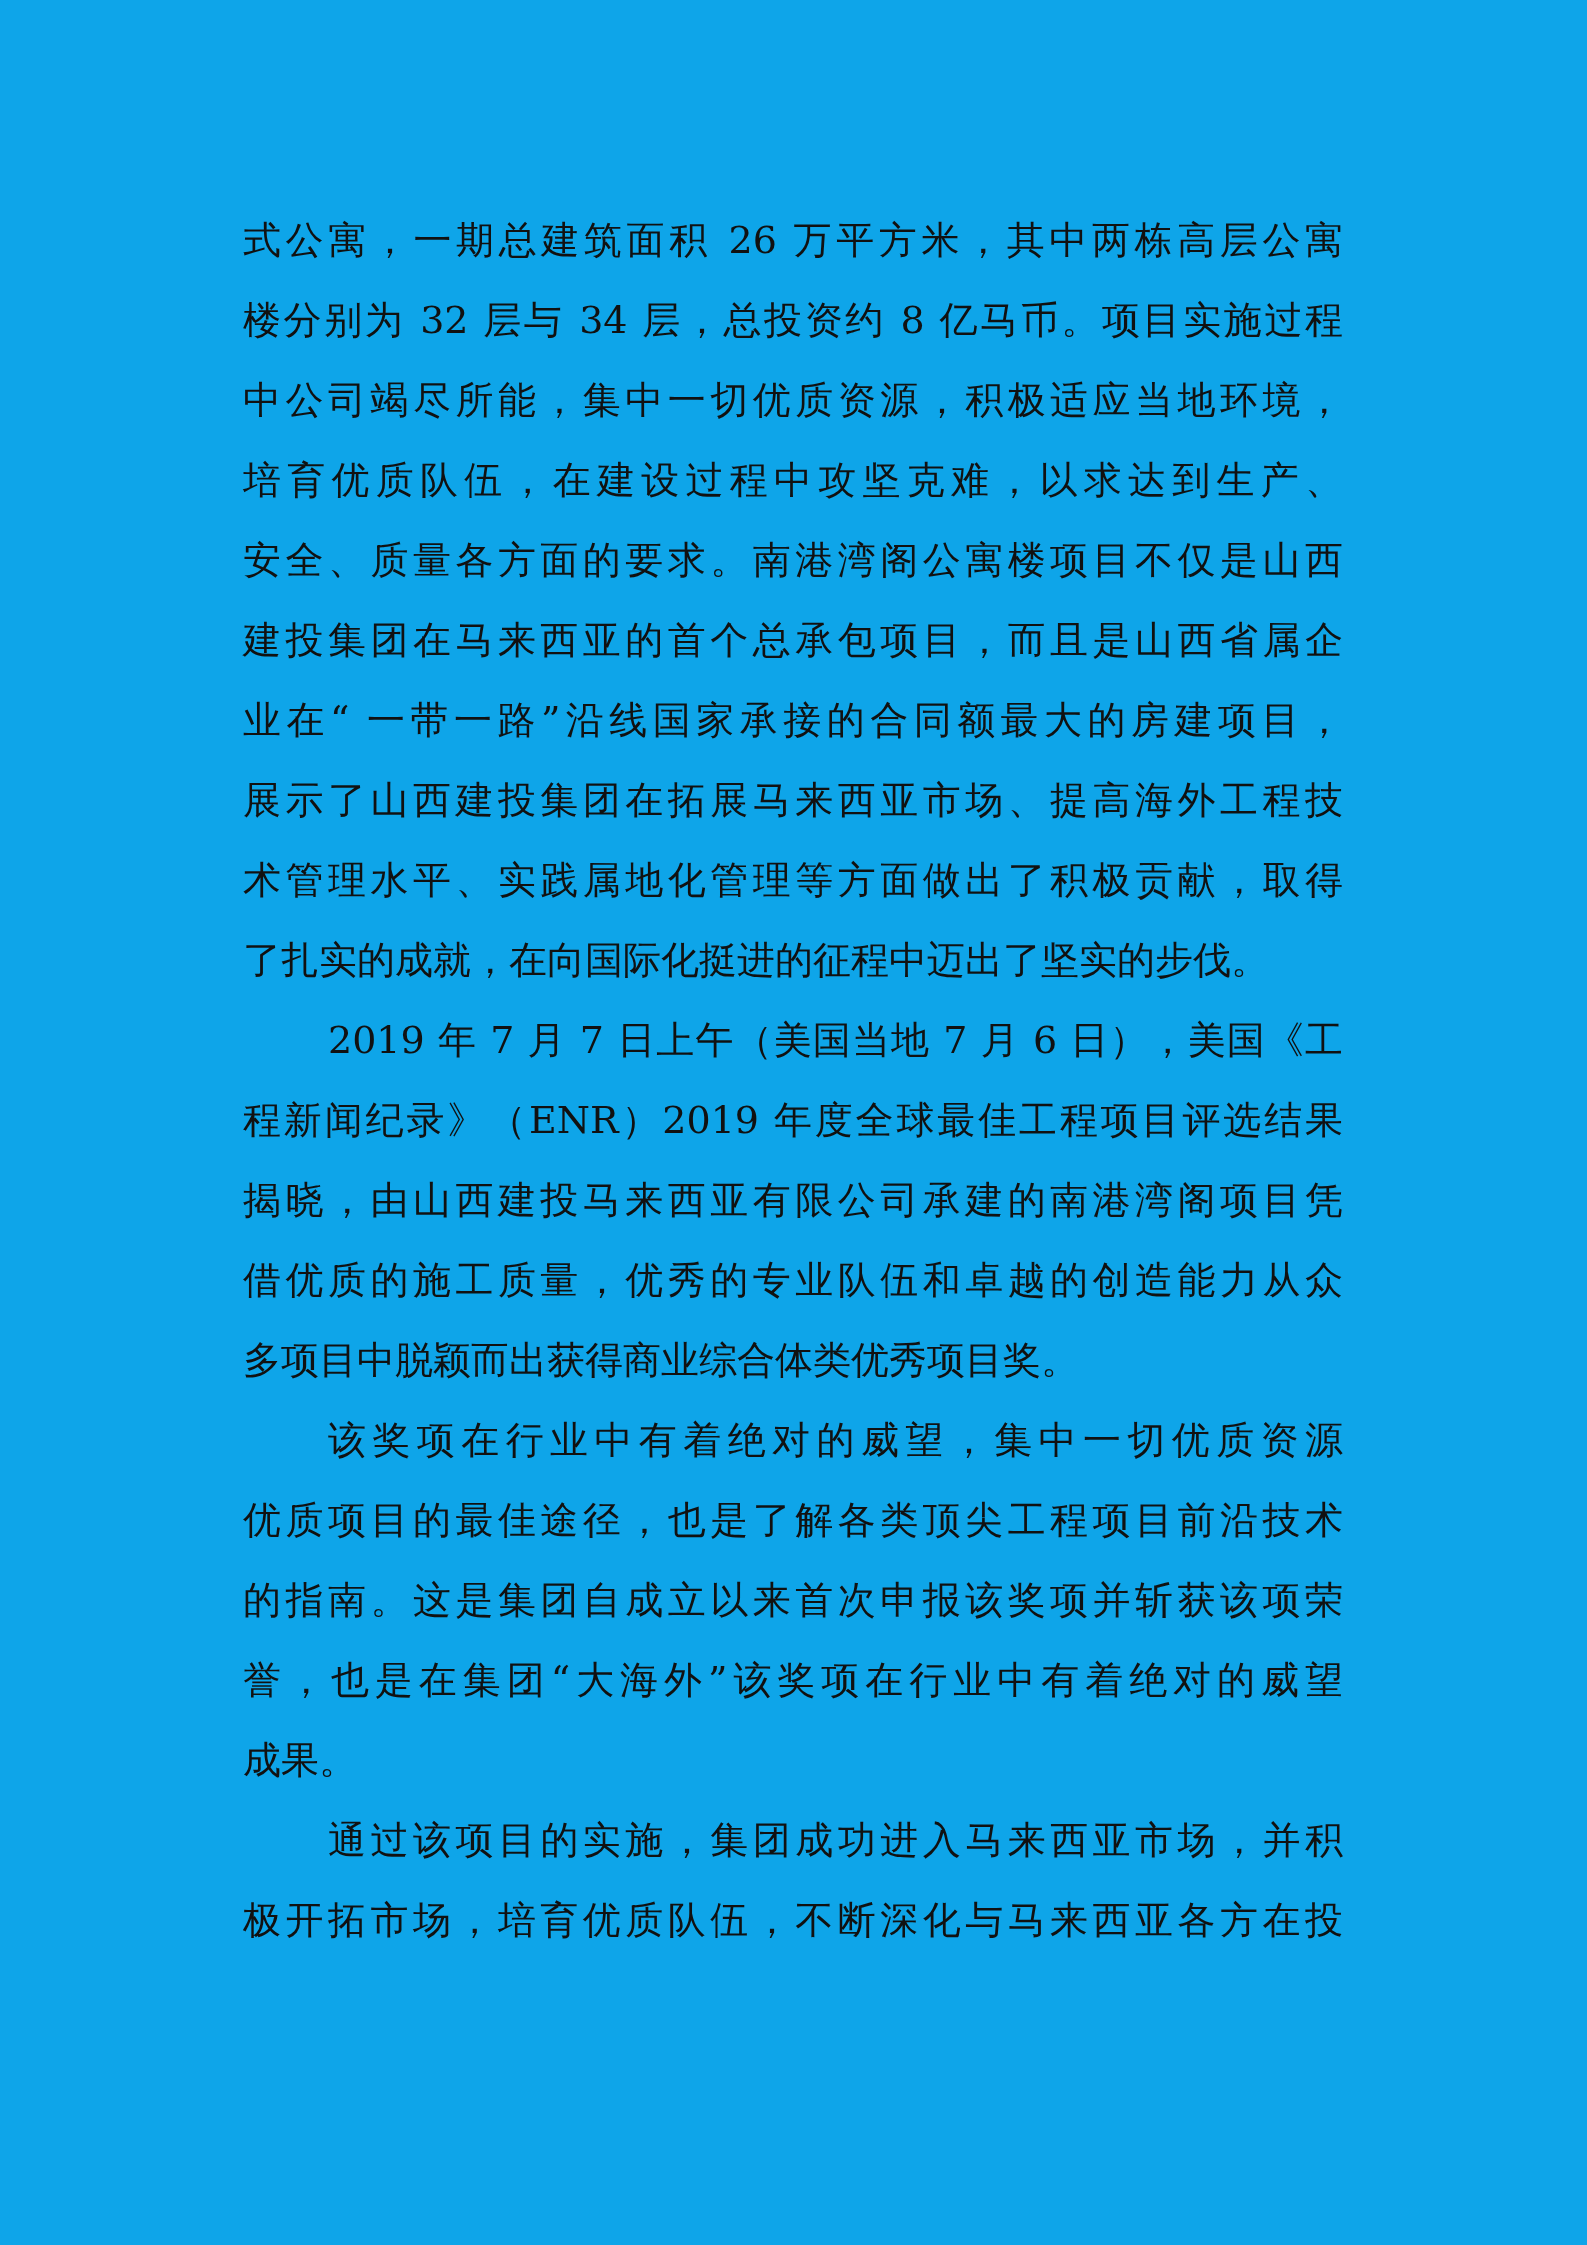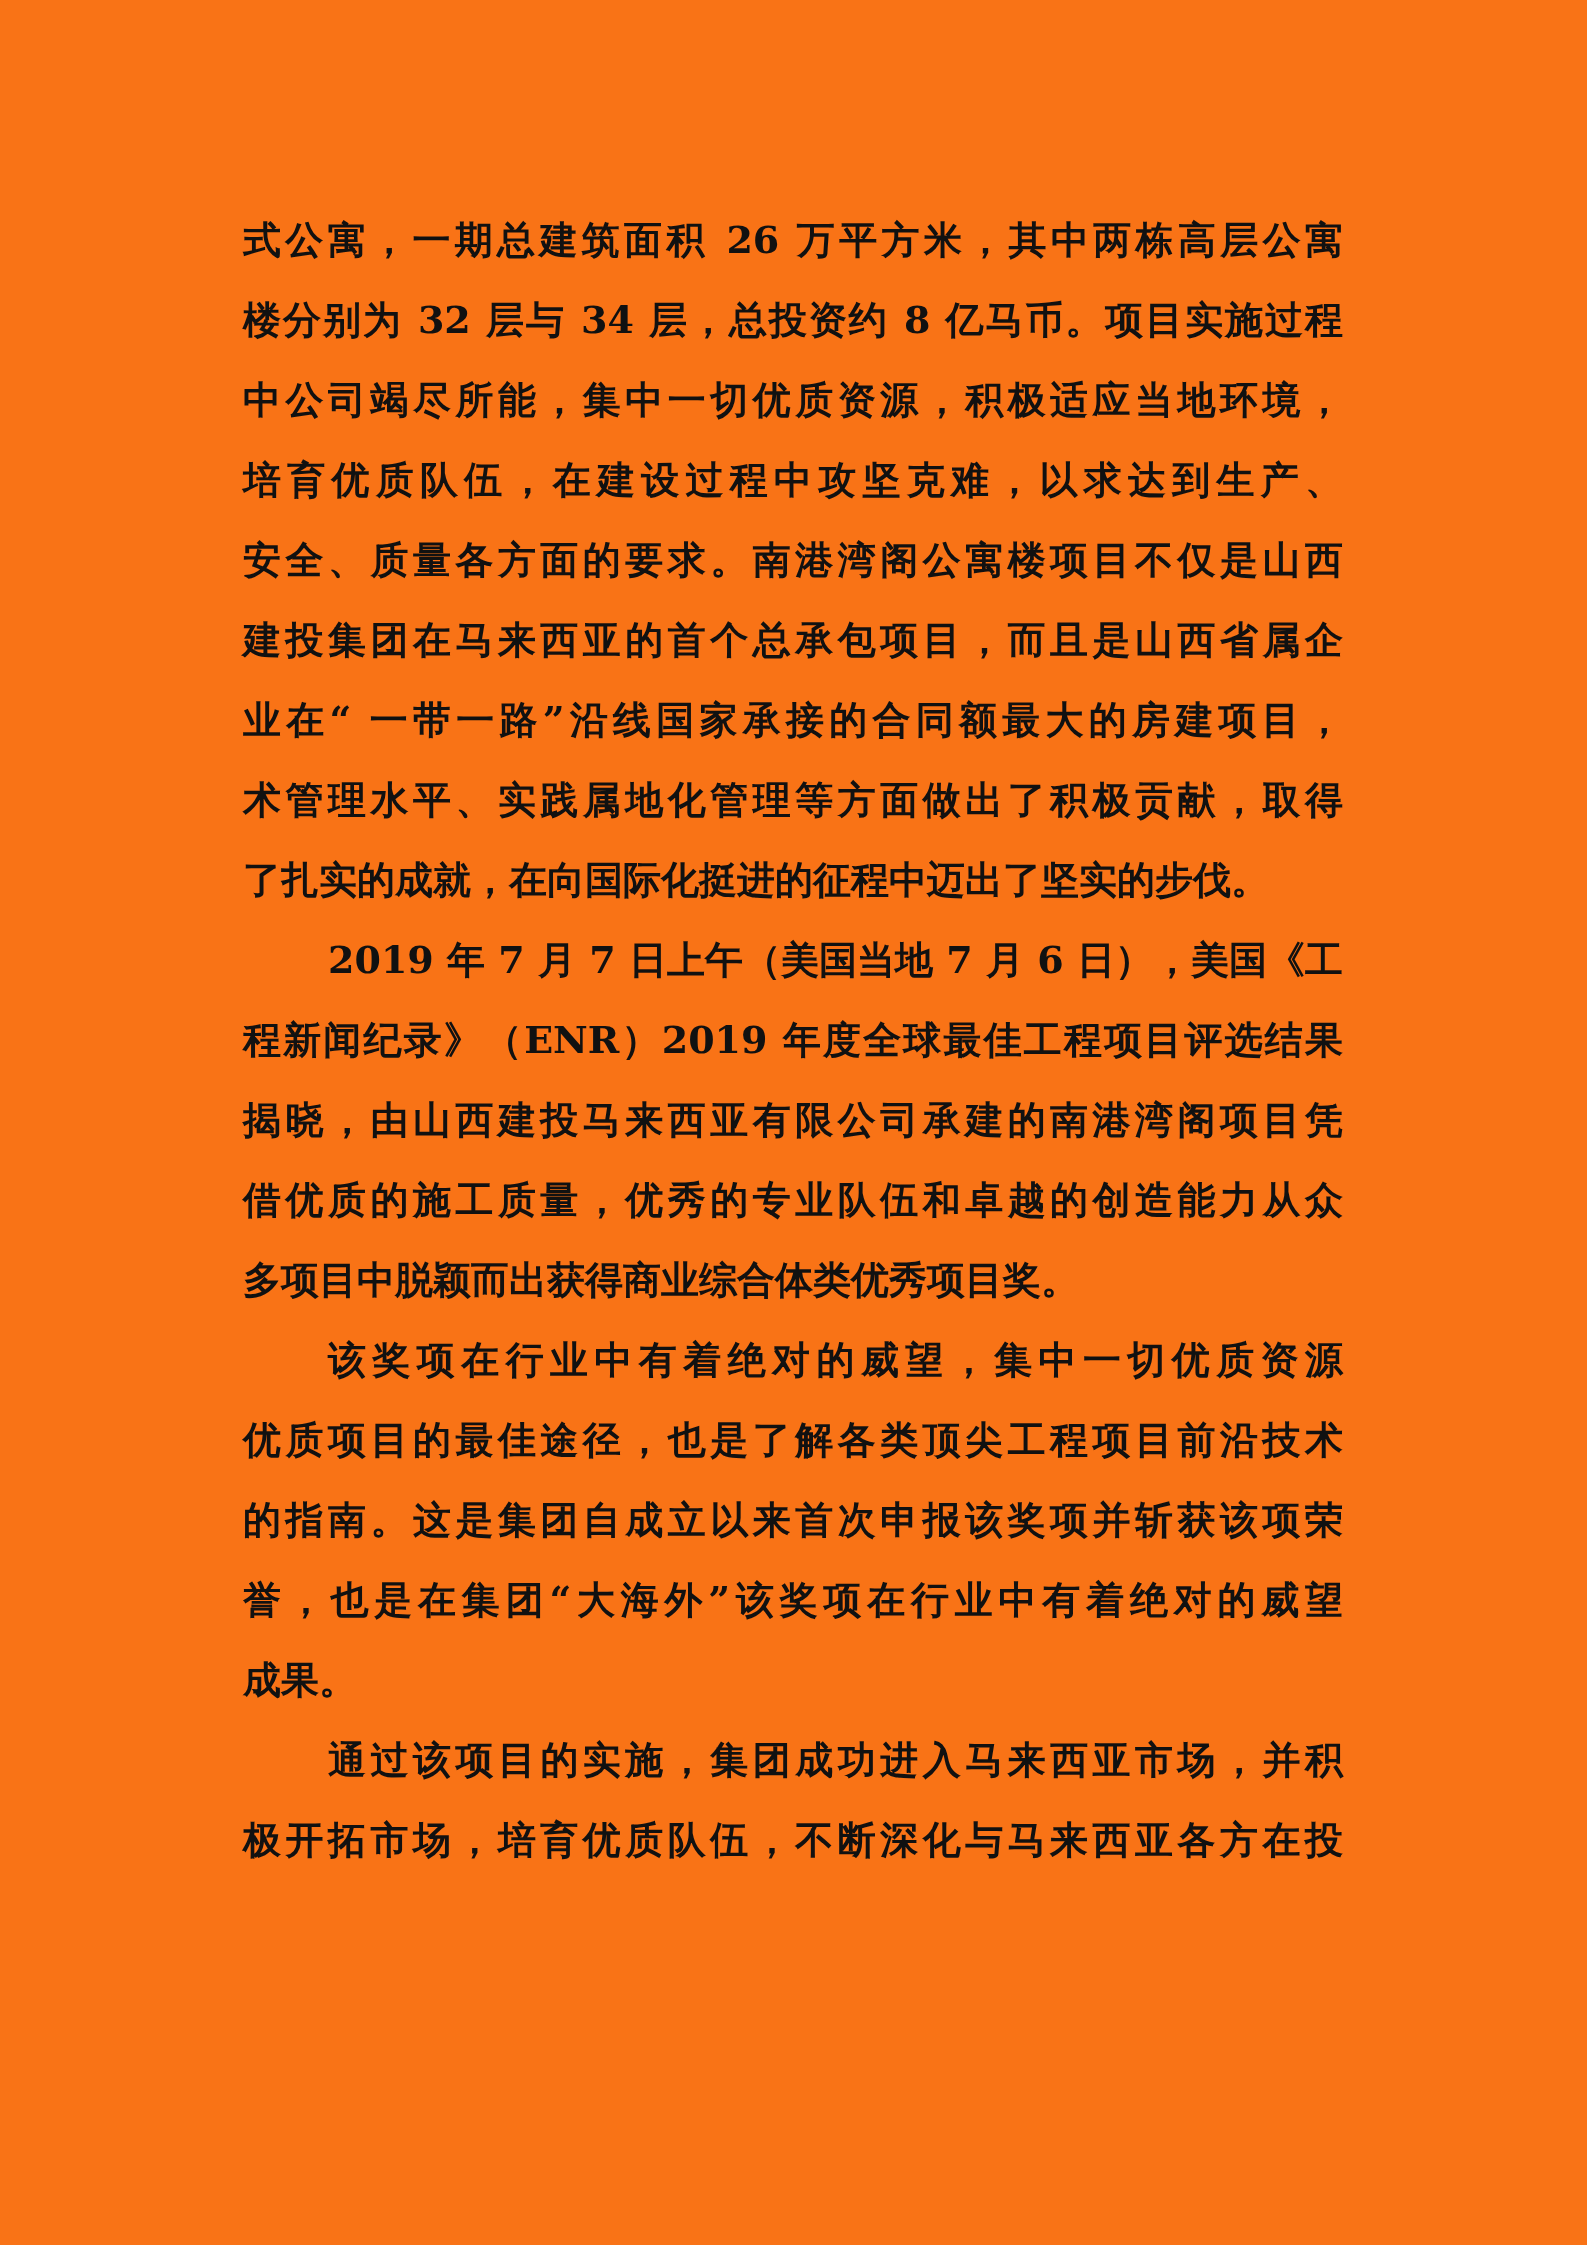--- a/index.html
+++ b/index.html
@@ -14,22 +14,21 @@
       overflow: hidden;
       color: #111111;
       font-family: "DejaVu Serif", "Liberation Serif", serif;
     }
     .page {
       position: absolute;
       left: 0;
       top: 0;
       width: 1587px;
       height: 2245px;
-      background: #f97316;
-      font-weight: bold;
+      background: #0ea5e9;
     }
     .body-text {
       position: absolute;
       left: 243px;
       top: 212px;
       width: 1100px;
     }
     .para {
       margin: 0;
       padding: 0;
@@ -59,20 +58,21 @@
   <div class="body-text">
 
     <div class="para">
       <span class="line">式公寓，一期总建筑面积 26 万平方米，其中两栋高层公寓</span>
       <span class="line">楼分别为 32 层与 34 层，总投资约 8 亿马币。项目实施过程</span>
       <span class="line">中公司竭尽所能，集中一切优质资源，积极适应当地环境，</span>
       <span class="line">培育优质队伍，在建设过程中攻坚克难，以求达到生产、</span>
       <span class="line">安全、质量各方面的要求。南港湾阁公寓楼项目不仅是山西</span>
       <span class="line">建投集团在马来西亚的首个总承包项目，而且是山西省属企</span>
       <span class="line">业在“ 一带一路”沿线国家承接的合同额最大的房建项目，</span>
+      <span class="line">展示了山西建投集团在拓展马来西亚市场、提高海外工程技</span>
       <span class="line">术管理水平、实践属地化管理等方面做出了积极贡献，取得</span>
       <span class="line last">了扎实的成就，在向国际化挺进的征程中迈出了坚实的步伐。</span>
     </div>
 
     <div class="para">
       <span class="line indent">2019 年 7 月 7 日上午（美国当地 7 月 6 日），美国《工</span>
       <span class="line">程新闻纪录》（ENR）2019 年度全球最佳工程项目评选结果</span>
       <span class="line">揭晓，由山西建投马来西亚有限公司承建的南港湾阁项目凭</span>
       <span class="line">借优质的施工质量，优秀的专业队伍和卓越的创造能力从众</span>
       <span class="line last">多项目中脱颖而出获得商业综合体类优秀项目奖。</span>

